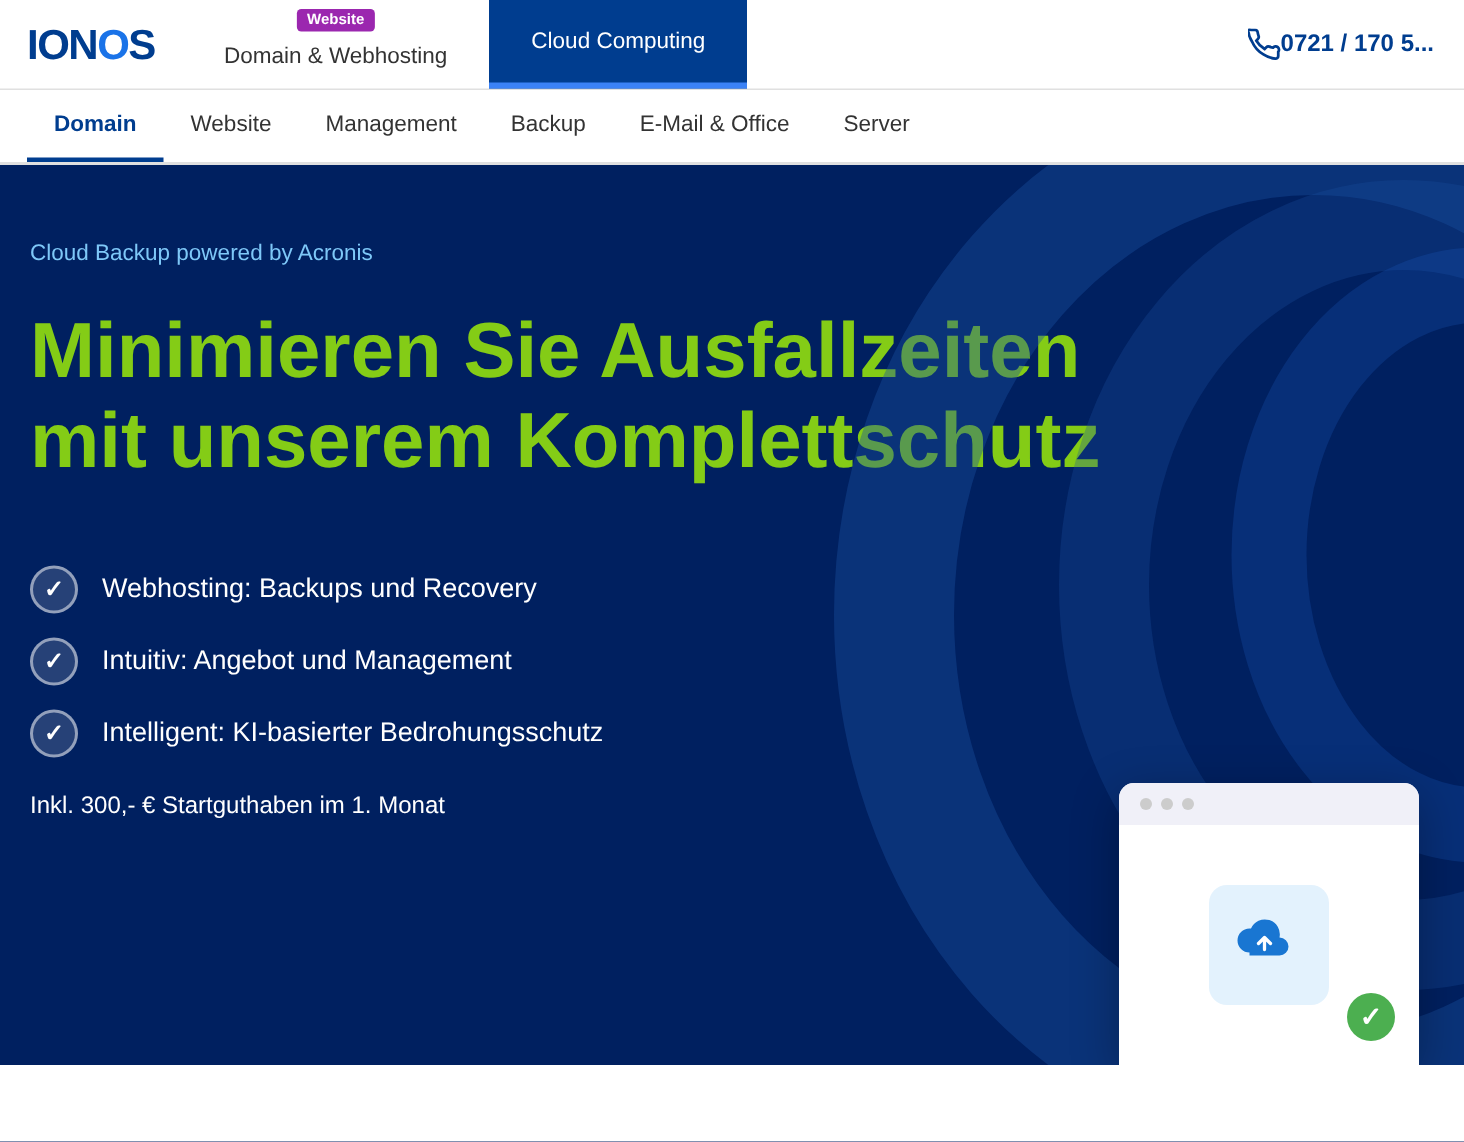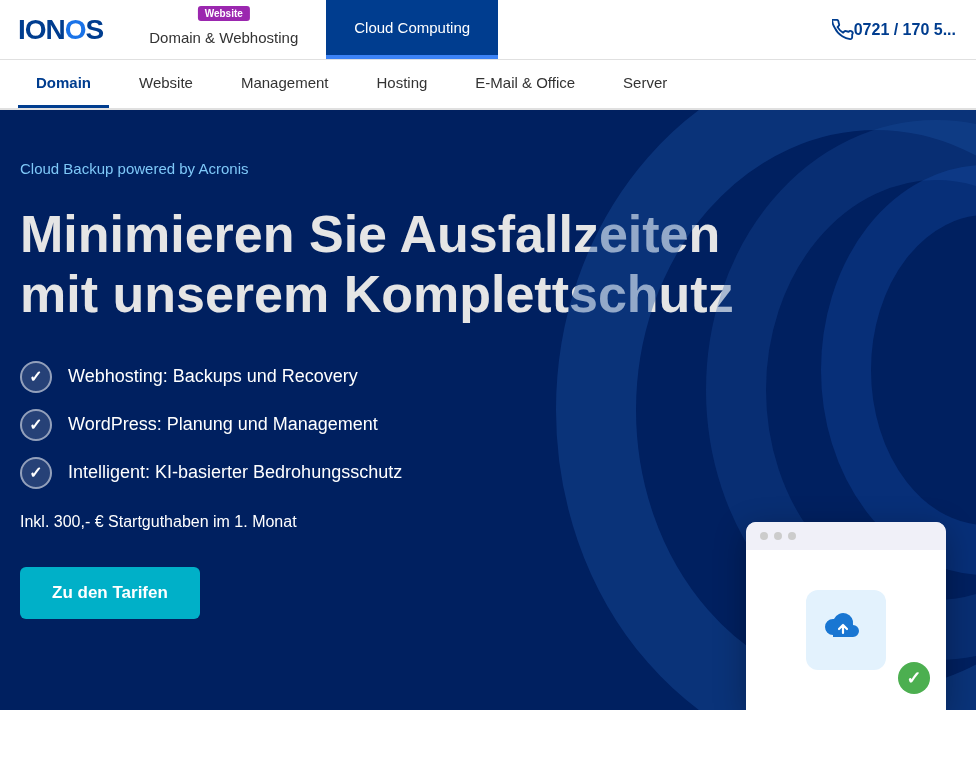--- a/index.html
+++ b/index.html
@@ -75,21 +75,21 @@
     }
 
     
     .secondary-nav {
       background: #fff;
       display: flex;
       align-items: center;
       height: 50px;
       padding: 0 18px;
       border-bottom: 2px solid #e0e0e0;
-      gap: 12px;
+      gap: 0;
     }
     .sec-nav-item {
       padding: 0 18px;
       font-size: 15px;
       color: #333;
       cursor: pointer;
       height: 100%;
       display: flex;
       align-items: center;
       border-bottom: 3px solid transparent;
@@ -108,26 +108,26 @@
       position: relative;
       overflow: hidden;
     }
     .hero-subtitle {
       color: #7ec8f8;
       font-size: 15px;
       margin-bottom: 28px;
       font-weight: 400;
     }
     .hero-title {
-      color: #e5e5e5;
+      color: #84cc16;
       font-size: 52px;
       font-weight: 900;
       line-height: 1.15;
       max-width: 780px;
-      margin-bottom: 36px;
+      margin-bottom: 52px;
     }
     .hero-features {
       list-style: none;
       margin-bottom: 24px;
     }
     .hero-features li {
       display: flex;
       align-items: center;
       gap: 16px;
       color: #fff;
@@ -254,21 +254,21 @@
       <path d="M22 16.92v3a2 2 0 01-2.18 2 19.79 19.79 0 01-8.63-3.07A19.5 19.5 0 013.09 9.81a19.79 19.79 0 01-3.07-8.67A2 2 0 012 .91h3a2 2 0 012 1.72c.127.96.361 1.903.7 2.81a2 2 0 01-.45 2.11L6.09 8.91a16 16 0 006 6l1.27-1.27a2 2 0 012.11-.45c.907.339 1.85.573 2.81.7A2 2 0 0122 16.92z"></path>
     </svg>
     <span>0721 / 170 5...</span>
   </div>
 </nav>
 
 <nav class="secondary-nav">
   <div class="sec-nav-item active">Domain</div>
   <div class="sec-nav-item">Website</div>
   <div class="sec-nav-item">Management</div>
-  <div class="sec-nav-item">Hosting</div>
+  <div class="sec-nav-item">Backup</div>
   <div class="sec-nav-item">E-Mail &amp; Office</div>
   <div class="sec-nav-item">Server</div>
 </nav>
 
 <section class="hero">
 
   
   <svg class="hero-arc" width="520" height="600" viewBox="0 0 520 600">
     <ellipse cx="320" cy="300" rx="280" ry="320" fill="none" stroke="#1a4fa0" stroke-width="80" opacity="0.4"></ellipse>
     <ellipse cx="380" cy="280" rx="200" ry="240" fill="none" stroke="#1a4fa0" stroke-width="60" opacity="0.3"></ellipse>
@@ -278,31 +278,30 @@
   <p class="hero-subtitle">Cloud Backup powered by Acronis</p>
   <h1 class="hero-title">Minimieren Sie Ausfallzeiten mit unserem Komplettschutz</h1>
 
   <ul class="hero-features">
     <li>
       <span class="check-circle">✓</span>
       <span>Webhosting: Backups und Recovery</span>
     </li>
     <li>
       <span class="check-circle">✓</span>
-      <span>WordPress: Planung und Management</span>
+      <span>Intuitiv: Angebot und Management</span>
     </li>
     <li>
       <span class="check-circle">✓</span>
       <span>Intelligent: KI-basierter Bedrohungsschutz</span>
     </li>
   </ul>
 
   <p class="hero-promo">Inkl. 300,- € Startguthaben im 1. Monat</p>
 
-  <button class="cta-button">Zu den Tarifen</button>
 
   
   <div class="app-mockup">
     <div class="mockup-window">
       <div class="mockup-titlebar">
         <div class="mockup-dot"></div>
         <div class="mockup-dot"></div>
         <div class="mockup-dot"></div>
       </div>
       <div class="mockup-body">

